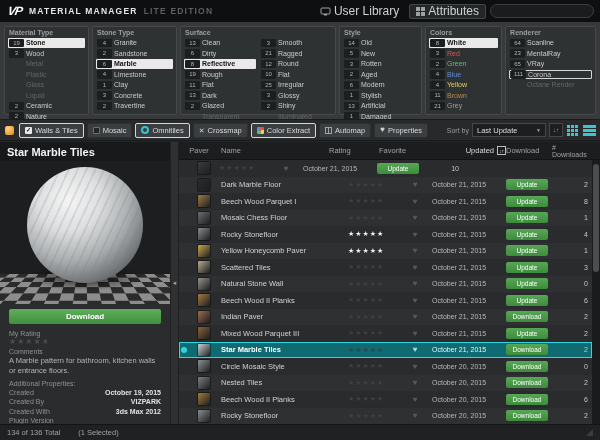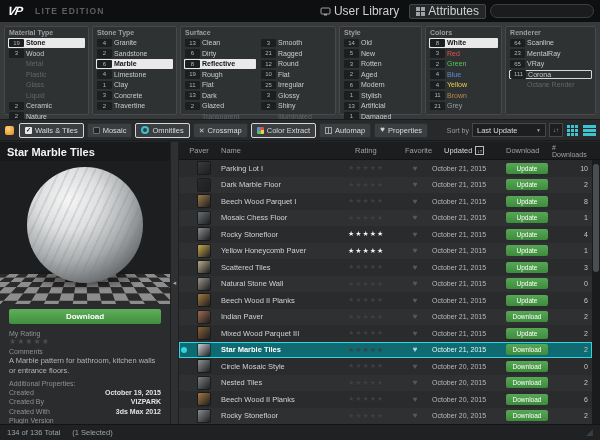--- a/index.html
+++ b/index.html
@@ -74,21 +74,21 @@
 
   .collapse{width:9px;background:#2e3031;border-left:1px solid #1e2021;border-right:1px solid #1e2021;display:flex;align-items:center;justify-content:center;color:#9a9da0;font-size:6px;cursor:pointer;}
 
   .table{flex:1;position:relative;background:#242628;display:flex;flex-direction:column;}
   .thead{height:18px;background:#1b1d1e;border-bottom:1px solid #111314;display:flex;align-items:center;color:#9fa2a4;font-size:7.5px;flex:none;padding-right:8px;}
   .hc{display:flex;align-items:center;gap:3px;}
   .h-type{width:40px;justify-content:center;}
   .h-name{flex:1;padding-left:2px;}
   .h-rate{width:50px;}
   .h-fav{width:39px;}
-  .h-date{width:62px;color:#d7d9db;}
+  .h-date{width:88px;color:#d7d9db;justify-content:flex-end;}
   .h-act{width:46px;}
   .h-num{width:40px;justify-content:flex-end;font-size:7px;padding-right:2px;}
   .sort-box{width:9px;height:9px;border:1px solid #babdbf;color:#dfe1e2;font-size:5px;display:flex;align-items:center;justify-content:center;}
   .tbody{flex:1;overflow:hidden;padding-right:8px;}
   .trow{height:16.5px;display:flex;align-items:center;font-size:7.5px;cursor:pointer;}
   .trow:nth-child(odd){background:#292b2d;}
   .trow:nth-child(even){background:#2e3032;}
   .c-gut{width:10px;display:flex;align-items:center;}
   .c-type{width:30px;display:flex;justify-content:center;}
   .thumb{width:12px;height:12px;border-radius:1px;box-shadow:0 0 0 1px rgba(0,0,0,.4);}
@@ -103,28 +103,29 @@
   .c-num{width:40px;text-align:right;color:#c5c8ca;font-size:7px;padding-right:4px;}
   .trow.selected{background:#0f6a72;box-shadow:inset 0 0 0 1px #2fd5df;}
   .trow.selected .c-name{color:#fff;font-weight:bold;}
   .trow.selected .c-date{color:#e2f7f9;}
   .trow.selected .c-fav{color:#9fd8dd;}
   .sel-dot{width:6px;height:6px;border-radius:50%;background:#2fd5df;margin-left:2px;}
   .vscroll{position:absolute;top:18px;right:0;bottom:0;width:8px;background:#191b1c;}
   .vthumb{position:absolute;top:4px;left:1px;right:1px;height:108px;border-radius:3px;background:#4b4e50;cursor:grab;}
 
   
-  .status{position:absolute;left:0;right:0;bottom:0;height:16px;background:#1f2122;border-top:1px solid #121415;display:flex;align-items:center;gap:12px;padding:0 7px;color:#9fa2a4;font-size:7.5px;}
+  .status{position:absolute;left:0;right:0;bottom:0;height:16px;background:#1f2122;border-top:1px solid #121415;display:flex;align-items:center;gap:18px;padding:0 7px;color:#9fa2a4;font-size:7.5px;}
   .grip{margin-left:auto;color:#3c3f41;font-size:9px;line-height:1;}
 </style>
 </head>
 <body>
 
 <div class="topbar">
   <span class="vp-logo">VP</span>
+  <span class="app-title">MATERIAL MANAGER</span>
   <span class="app-edition">LITE EDITION</span>
   <div class="topbar-right">
     <div class="tb-btn">
       <svg width="11" height="9" viewBox="0 0 11 9">
           <rect x="1" y="1" width="9" height="6" rx="1" fill="none" stroke="#9fa2a4"></rect>
           <rect x="4" y="7" width="3" height="1.5" fill="#9fa2a4"></rect>
         </svg>
       <span>User Library</span>
     </div>
     <div class="tb-btn boxed">
@@ -502,21 +503,20 @@
       <div class="hc h-num">
           <span># Downloads</span>
         </div>
     </div>
     <div class="tbody" id="table-body">
         <div class="trow">
           <div class="c-gut"></div>
           <div class="c-type">
             <span class="thumb" style="background: linear-gradient(135deg, rgb(58, 61, 63), rgb(28, 30, 31));"></span>
           </div>
-          <div class="c-name">Parking Lot I</div>
           <div class="c-rate dim">★★★★★</div>
           <div class="c-fav">♥</div>
           <div class="c-date">October 21, 2015</div>
           <div class="c-act">
             <span class="act-btn">Update</span>
           </div>
           <div class="c-num">10</div>
         </div>
         <div class="trow">
           <div class="c-gut"></div>

